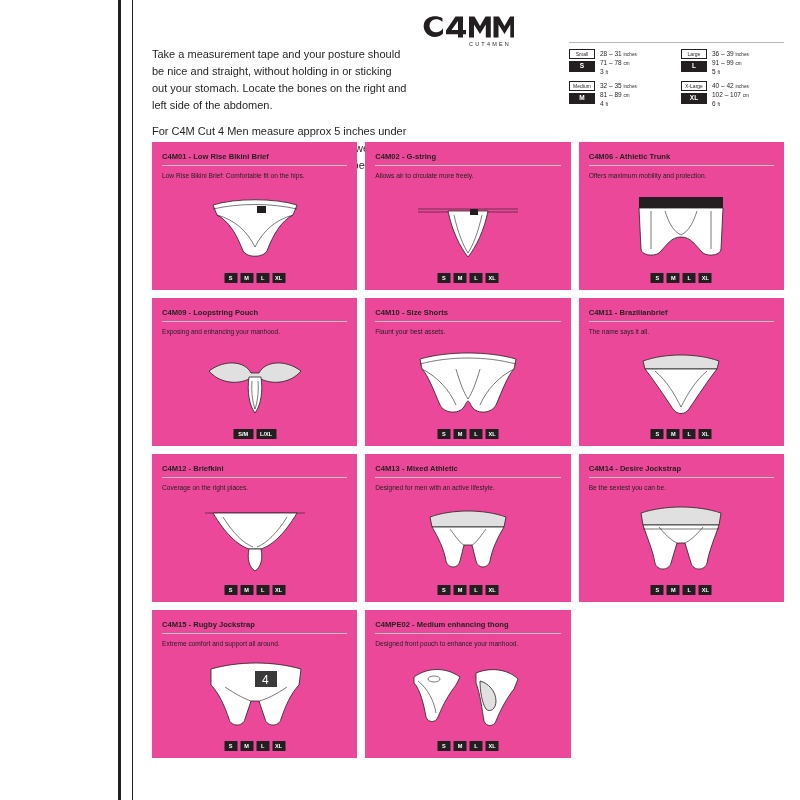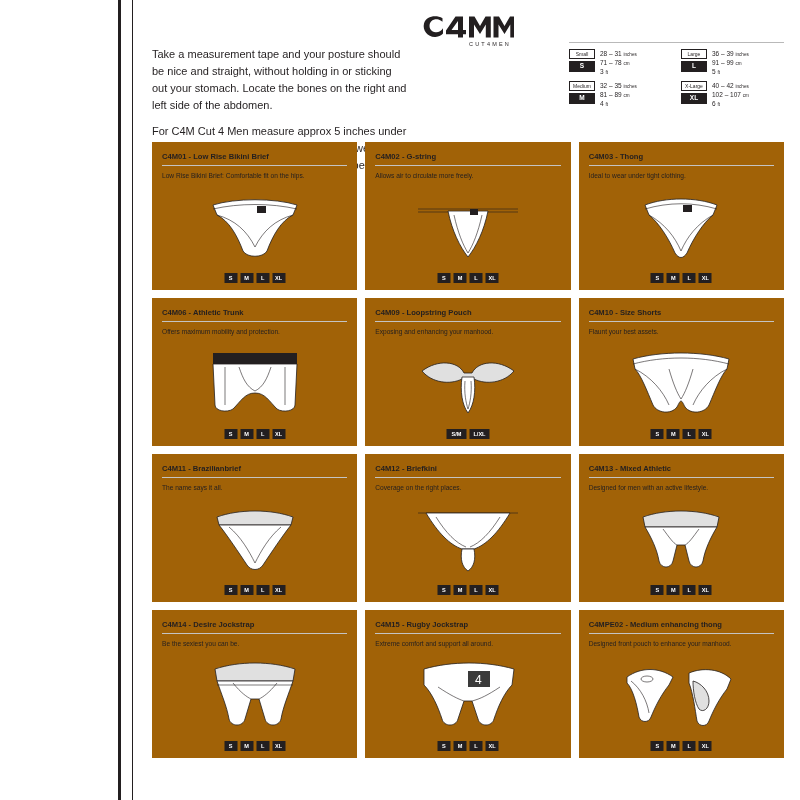--- a/index.html
+++ b/index.html
@@ -140,21 +140,21 @@
   .grid {
     position: absolute;
     left: 152px;
     top: 142px;
     width: 632px;
     display: grid;
     grid-template-columns: repeat(3, 1fr);
     gap: 8px;
   }
   .card {
-    background: #a16207;
+    background: #ec4899;
     padding: 8px 10px 8px 10px;
     box-sizing: border-box;
     height: 148px;
     position: relative;
   }
   .card-title {
     font-size: 7.6px;
     font-weight: bold;
     color: #231f20;
     margin: 2px 0 4px 0;
@@ -315,39 +315,20 @@
           </svg>
         </div>
         <div class="sizes">
           <span class="sz">S</span>
           <span class="sz">M</span>
           <span class="sz">L</span>
           <span class="sz">XL</span>
         </div>
       </div>
       <div class="card">
-        <div class="card-title">C4M03 - Thong</div>
-        <div class="card-rule"></div>
-        <div class="card-desc">Ideal to wear under tight clothing.</div>
-        <div class="art">
-          <svg width="120" height="72" viewBox="0 0 120 72">
-            <path stroke="#231f20" fill="#ffffff" stroke-width="0.8" d="M24 14 C45 6 75 6 96 14 L92 24 C82 32 72 48 66 62 C62 68 58 68 54 62 C48 48 38 32 28 24 Z"></path>
-            <path stroke="#231f20" fill="none" stroke-width="0.6" d="M28 24 C44 33 54 46 60 60 C66 46 76 33 92 24"></path>
-            <path stroke="#231f20" fill="none" stroke-width="0.6" d="M24 18 C48 11 72 11 96 18"></path>
-            <rect x="62" y="14" width="9" height="7" fill="#231f20"></rect>
-          </svg>
-        </div>
-        <div class="sizes">
-          <span class="sz">S</span>
-          <span class="sz">M</span>
-          <span class="sz">L</span>
-          <span class="sz">XL</span>
-        </div>
-      </div>
-      <div class="card">
         <div class="card-title">C4M06 - Athletic Trunk</div>
         <div class="card-rule"></div>
         <div class="card-desc">Offers maximum mobility and protection.</div>
         <div class="art">
           <svg width="128" height="76" viewBox="0 0 128 76">
             <rect x="22" y="8" width="84" height="11" fill="#231f20"></rect>
             <path stroke="#231f20" fill="#ffffff" stroke-width="0.8" d="M22 19 L106 19 L104 60 C104 66 92 68 86 64 C78 56 74 48 64 48 C54 48 50 56 42 64 C36 68 24 66 24 60 Z"></path>
             <path stroke="#231f20" fill="none" stroke-width="0.6" d="M34 22 L34 60 M94 22 L94 60"></path>
             <path stroke="#231f20" fill="none" stroke-width="0.6" d="M48 22 C52 34 56 42 64 46 C72 42 76 34 80 22"></path>
           </svg>

